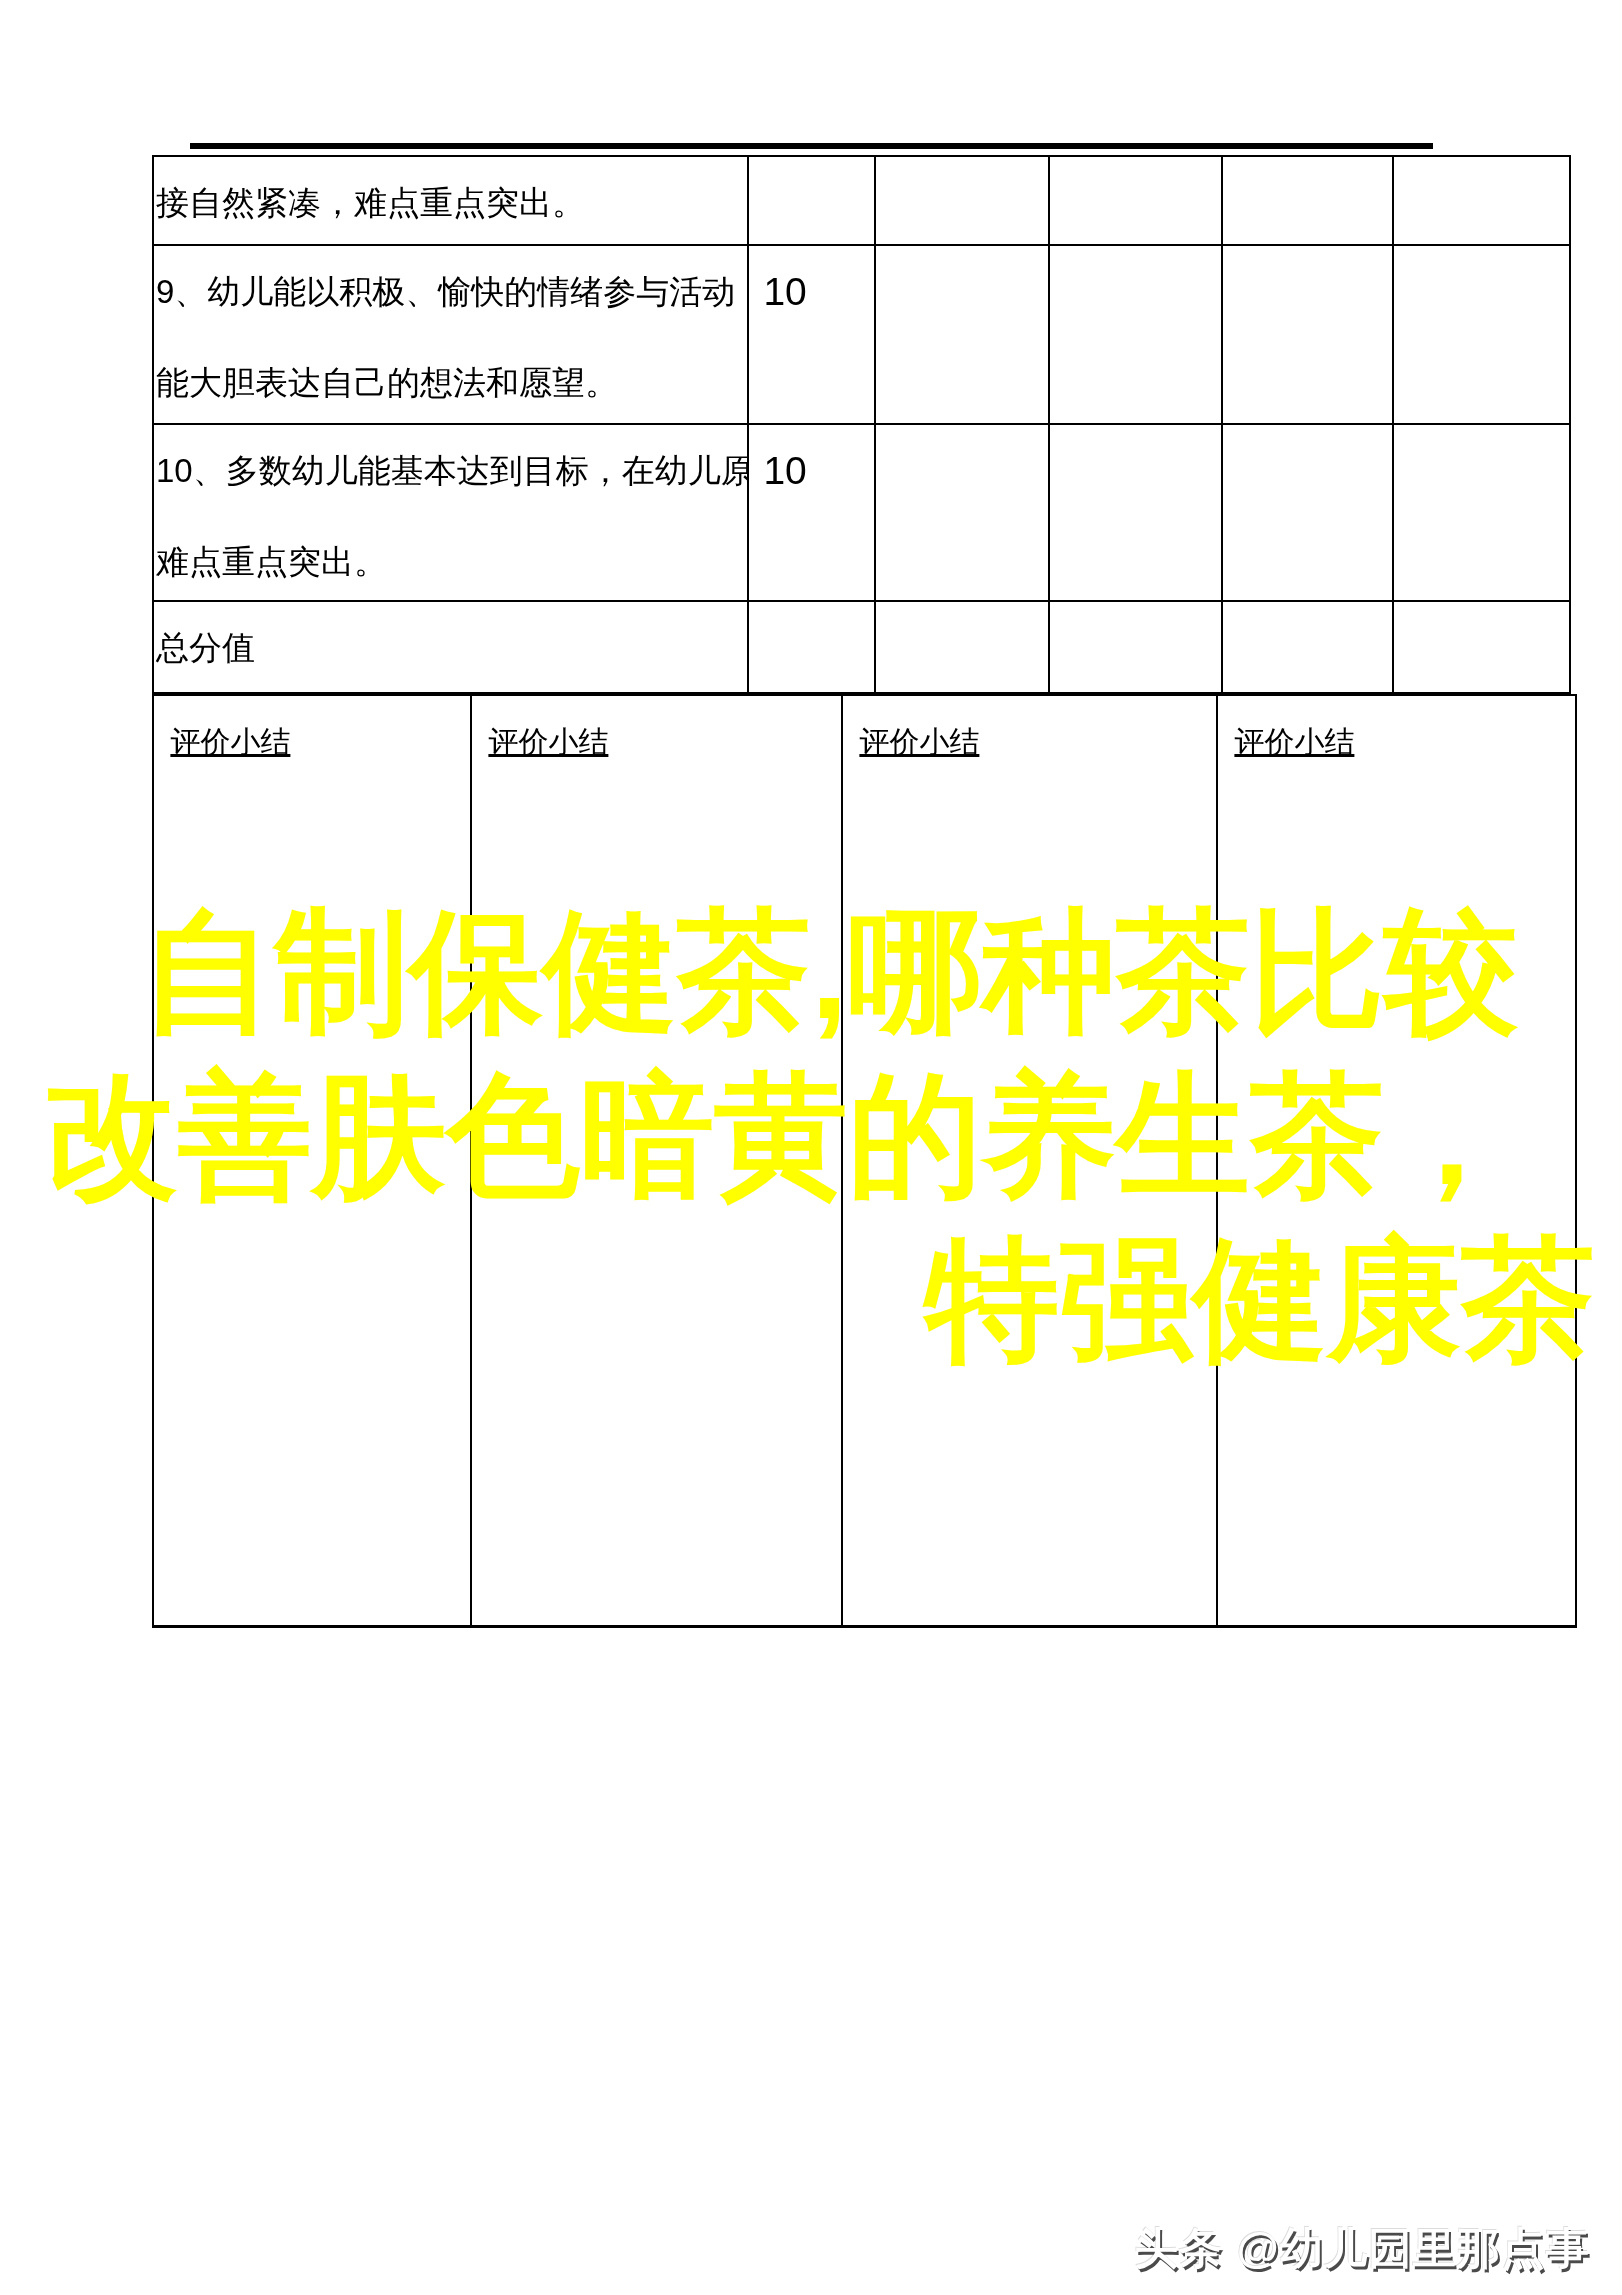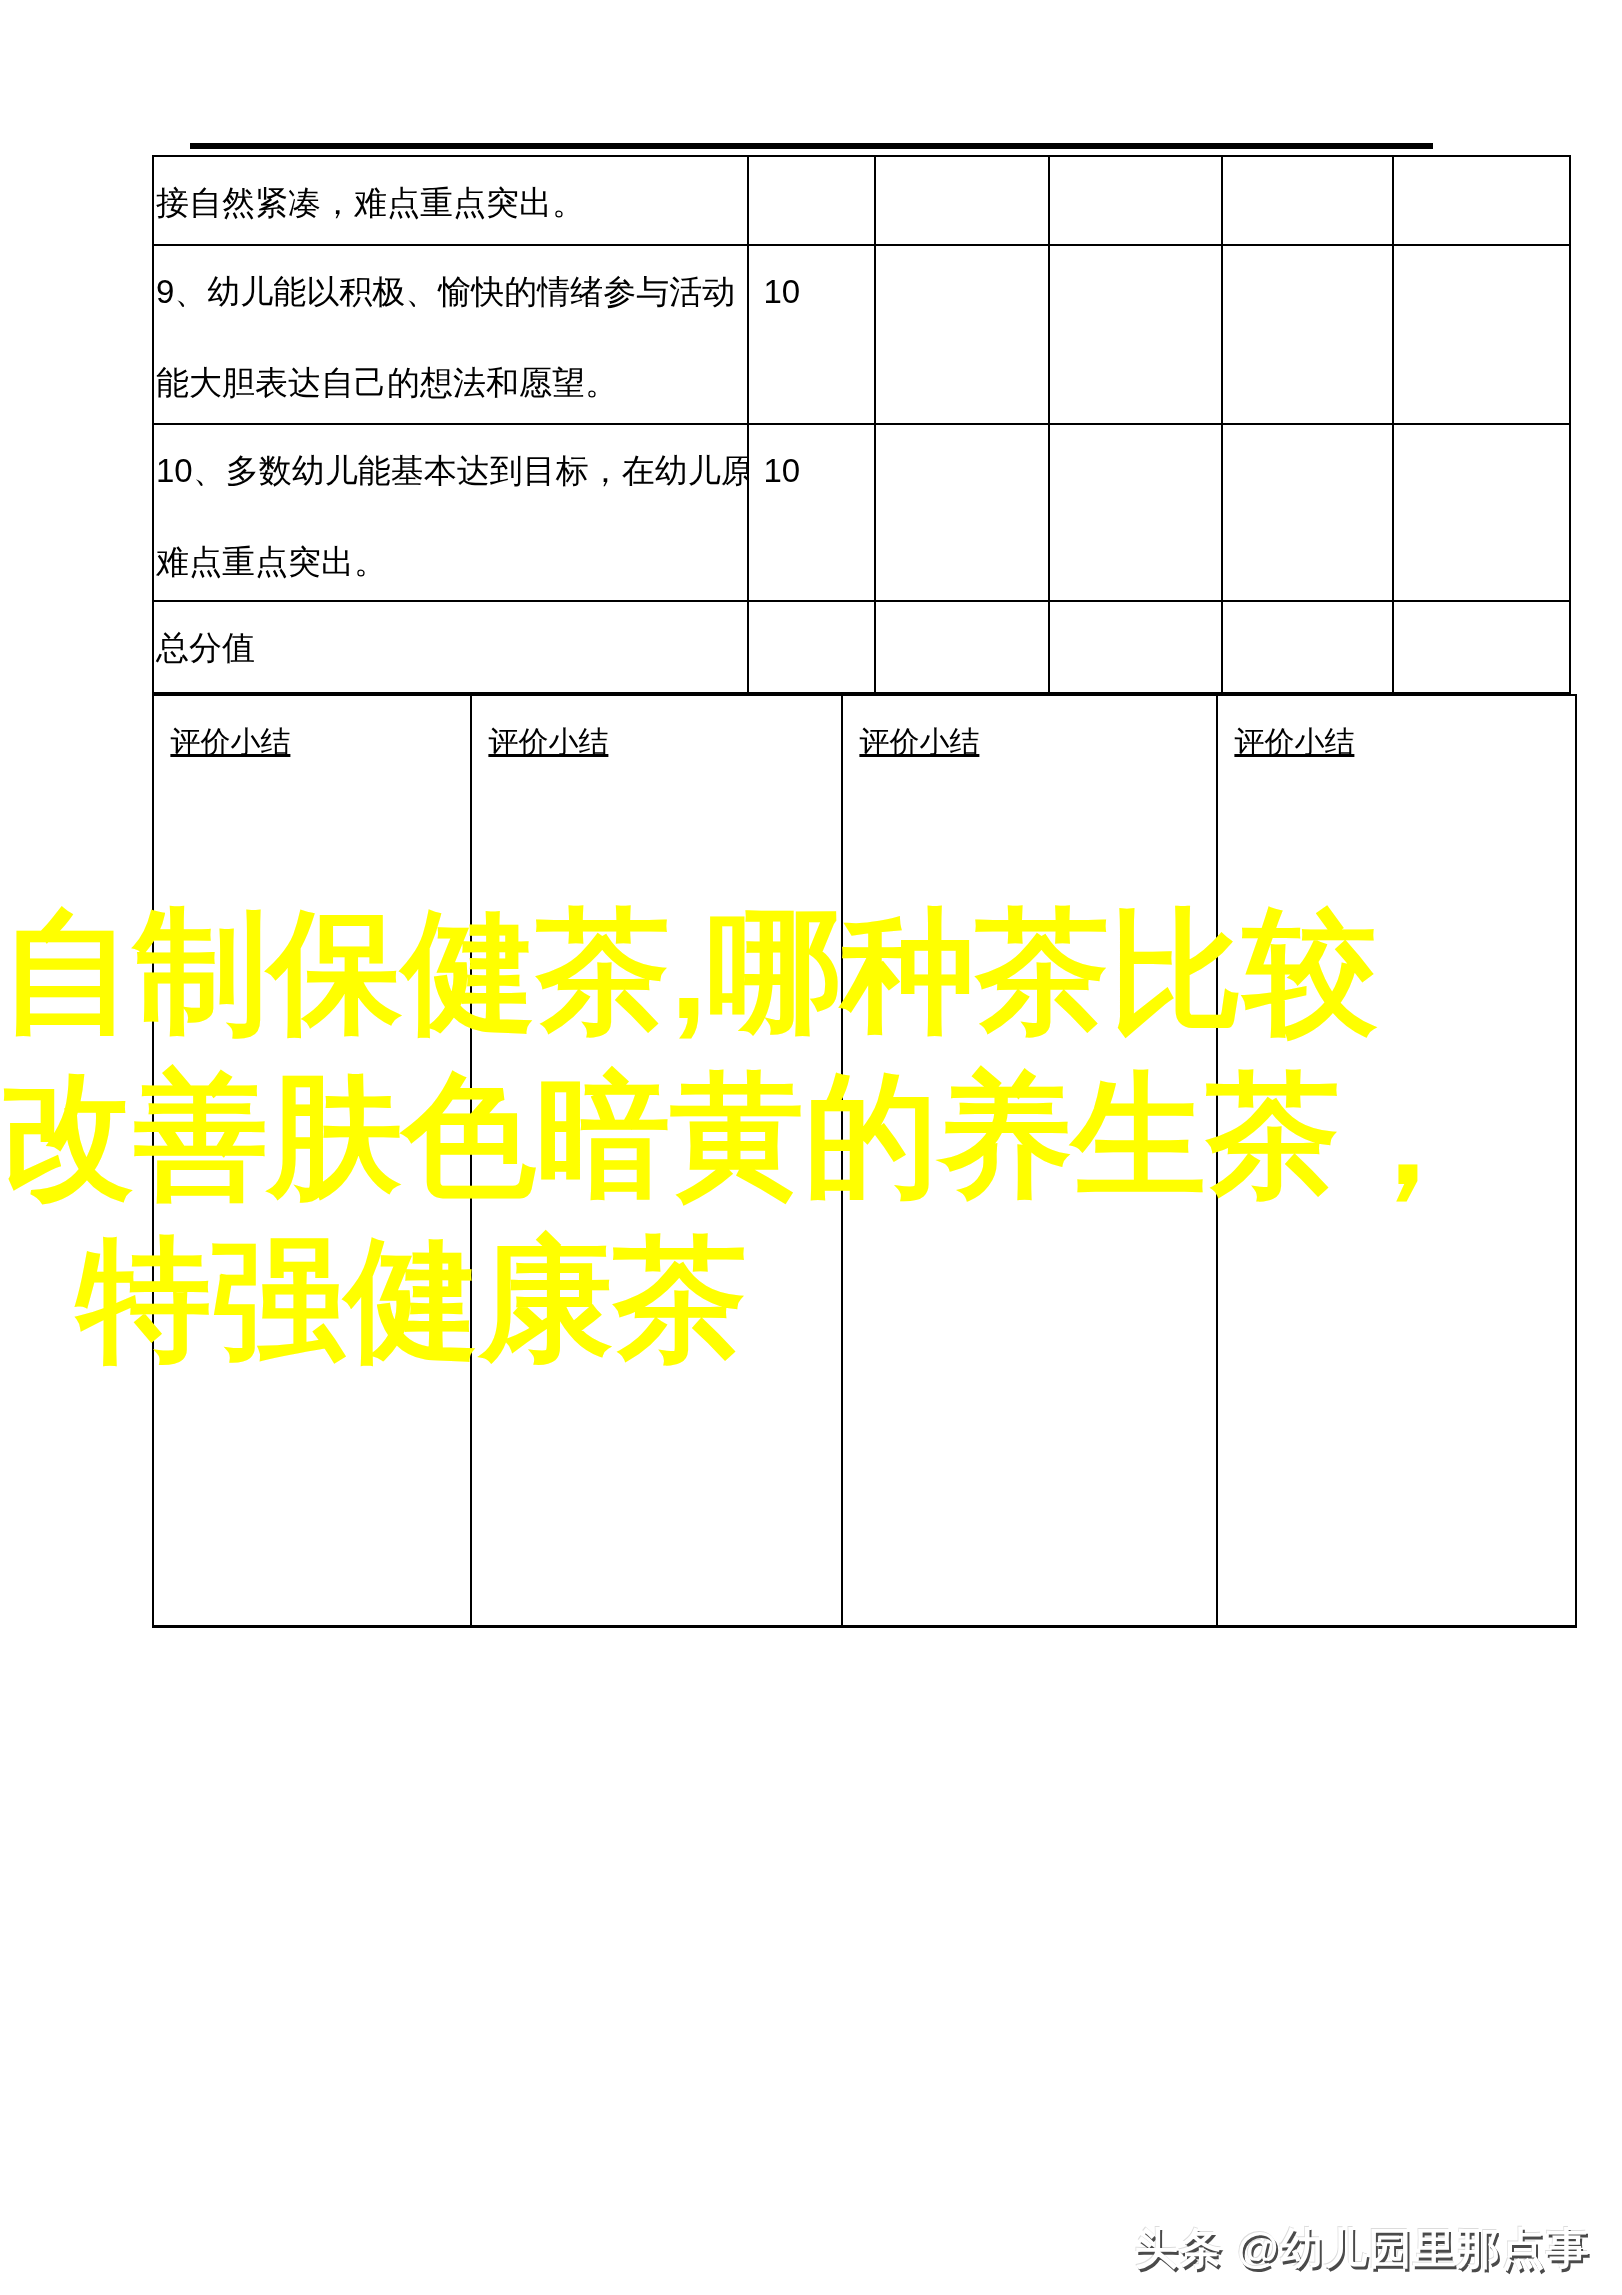--- a/index.html
+++ b/index.html
@@ -29,42 +29,42 @@
   }
   .cell{
     border-right:2px solid var(--line-color);
     border-bottom:2px solid var(--line-color);
     box-sizing:border-box;overflow:hidden;
   }
   .cell.lastcol{border-right:none;}
   .cell.lastrow{border-bottom:none;}
   .criteria{font-size:33px;padding-left:2px;white-space:nowrap;}
   .criteria .tline{height:91px;line-height:91px;}
-  .score{font-size:33px;padding-left:14.4px;line-height:91px;}
+  .score{font-size:39px;padding-left:14.4px;line-height:91px;}
   
   .summary{
     position:absolute;left:152px;top:694px;width:1425px;height:934px;
     box-sizing:border-box;
     border-left:2px solid var(--line-color);
     border-right:2px solid var(--line-color);
     border-top:2px solid var(--line-color);
     border-bottom:3.9px solid var(--line-color);
     display:grid;
     grid-template-columns:318px 371px 375px auto;
     text-decoration:underline;
   }
   .summary-col{border-right:2px solid var(--line-color);box-sizing:border-box;}
   .summary-col.lastcol{border-right:none;}
   .summary-label{
     font-size:30px;line-height:91px;padding-left:16.4px;white-space:nowrap;
   }
   
   .overlay{
-    position:absolute;left:0;top:890px;width:1502px;
-    text-align:left;font-weight:bold;
+    position:absolute;left:16px;top:890px;width:1502px;
+    text-align:right;font-weight:bold;
     font-size:134px;line-height:164px;
     color:var(--overlay-yellow);
     pointer-events:none;
   }
   .overlay-line{white-space:nowrap;}
   .overlay-line:last-child{transform:translateX(77px);}
   
   .watermark{
     position:absolute;top:2220px;right:33px;
     font-size:43px;font-weight:bold;letter-spacing:1.3px;white-space:nowrap;

